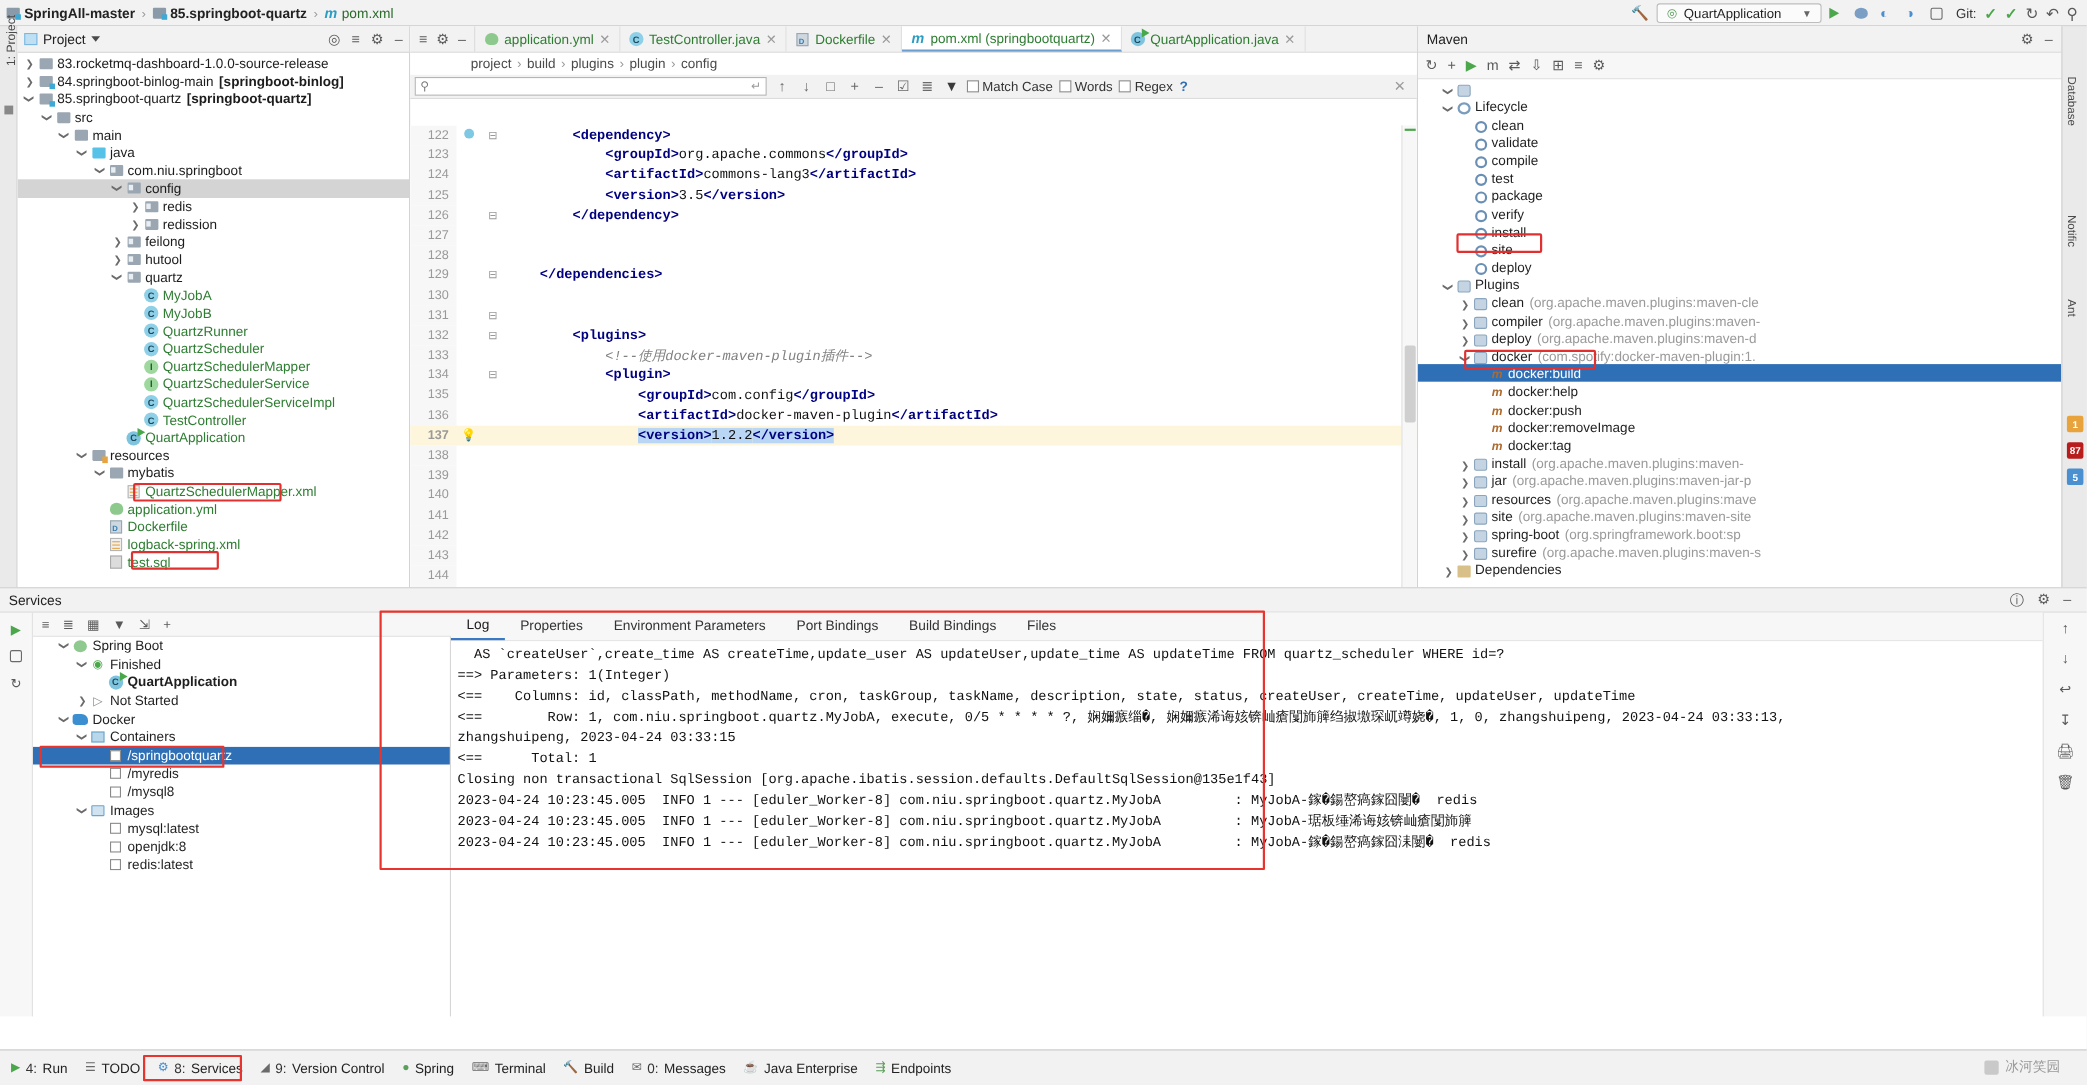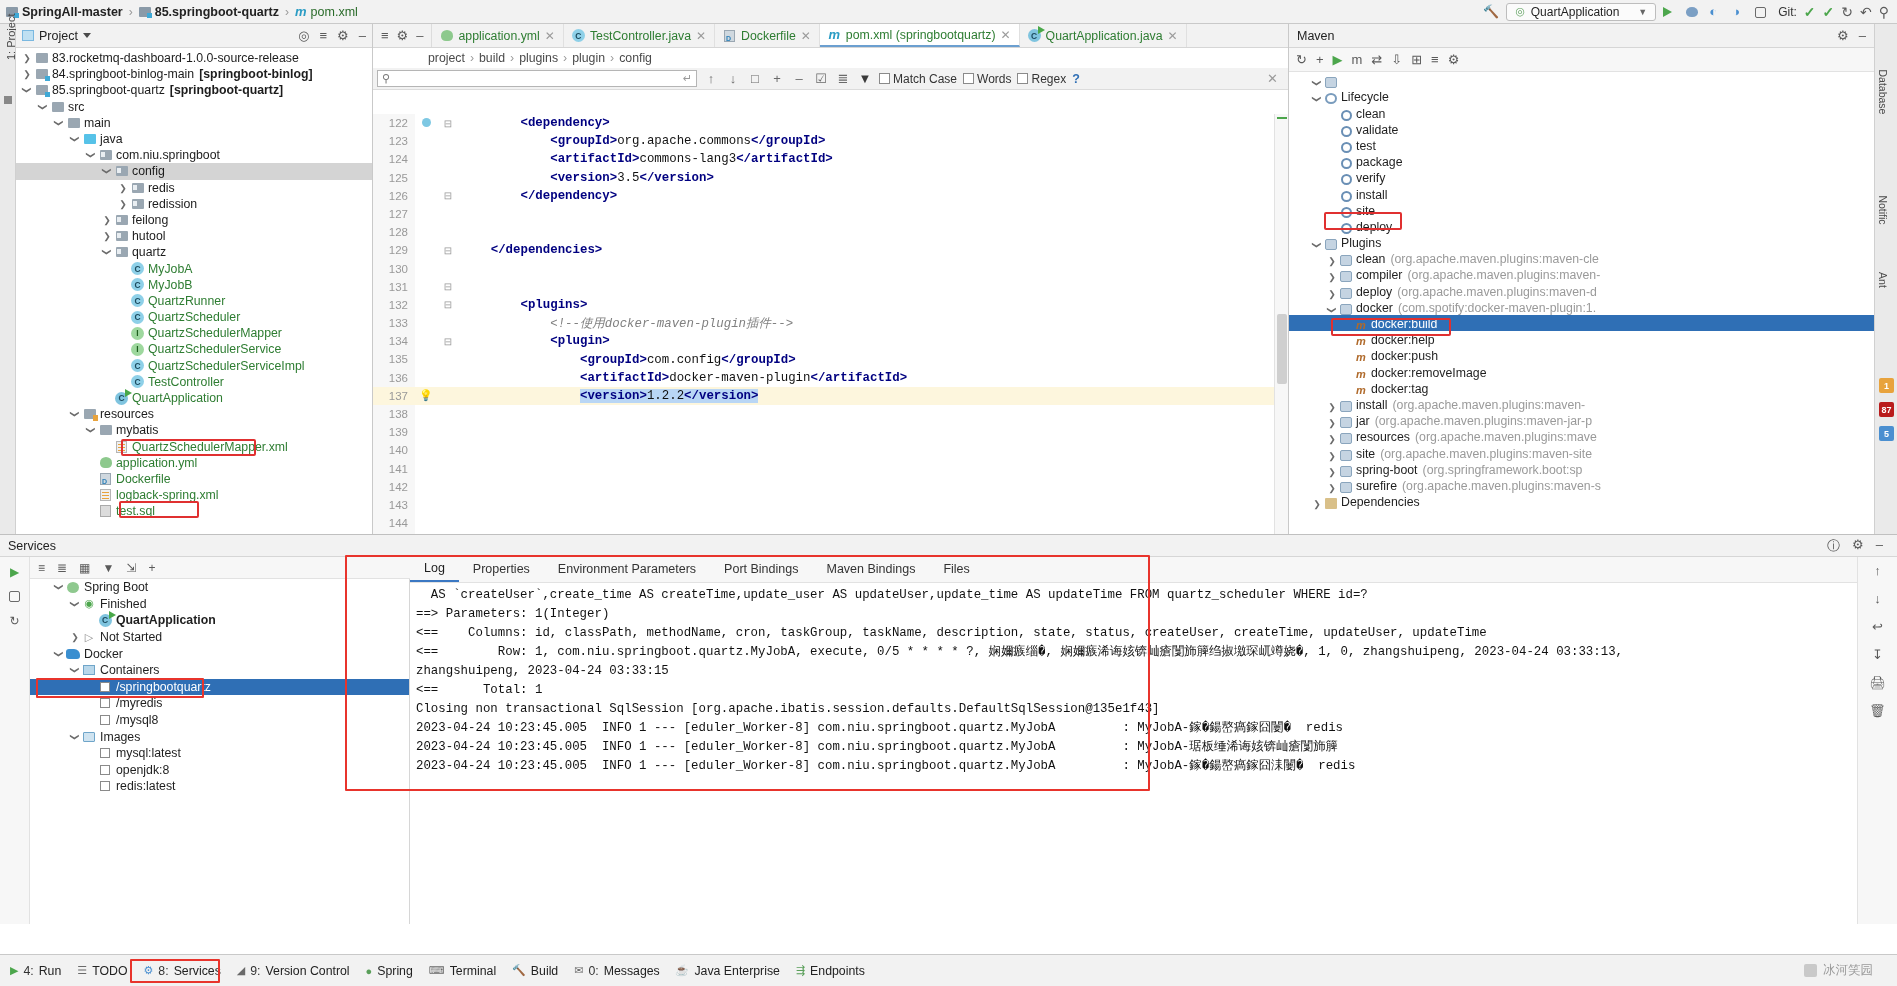--- a/index.html
+++ b/index.html
@@ -123,21 +123,21 @@
   #findinput { flex:0 0 320px;height:17px;background:#fff;border:1px solid #b5b5b5;display:flex;align-items:center;padding:0 4px;font-size:11px;color:#8a8a8a; }
   .fb-ic { color:#6a6a6a;font-size:13px;width:16px;text-align:center; }
   .fb-chk { display:flex;align-items:center;gap:3px;font-size:12px;color:#333; }
   .cbox { width:11px;height:11px;border:1px solid #8a8a8a;background:#fff;display:inline-block; }
   .fb-close { margin-left:auto;color:#9a9a9a;font-size:13px;padding-right:6px; }
 
   #code { position:absolute;top:90px;left:0;right:0;bottom:0;background:#fff;overflow:hidden; }
   .cline { height:18.2px;display:flex;align-items:center;font-size:12.4px;white-space:pre; }
   .cline.hl { background:#fdf6dd; }
   .gut { width:42px;text-align:right;padding-right:7px;color:#999;font-size:11.5px;flex:none;background:#f7f7f7;height:18.2px;line-height:18.2px; }
-  .cline.hl .gut { background:#fdf6dd; }
+  .cline.hl .gut { background:#fdf6dd;font-weight:bold; }
   .gmark { width:22px;flex:none;text-align:center;color:#9a9a9a;font-size:10px; }
   .ctext { flex:1;padding-left:2px;font-family:"Liberation Mono","DejaVu Sans Mono",monospace;color:#111; }
   .tag { color:#000080;font-weight:bold; }
   .txt { color:#111; }
   .cmt { color:#808080;font-style:italic; }
   .selbg { background:#b9d6f5; }
   .bulb { color:#e8a33d;font-size:11px; }
   .blue-dot { width:9px;height:9px;border-radius:50%;background:#7ec8e3;display:inline-block; }
 
   #gut-right { position:absolute;right:0;top:90px;width:14px;bottom:0;background:#f7f7f7;border-left:1px solid #e2e2e2; }
@@ -679,20 +679,28 @@
           <span class="ph-gear"></span>
         </span>
         <span>validate</span>
       </div>
       <div class="mrow">
         <span style="width:36px;flex:none;"></span>
         <span class="tw"></span>
         <span class="mico">
           <span class="ph-gear"></span>
         </span>
+        <span>compile</span>
+      </div>
+      <div class="mrow">
+        <span style="width:36px;flex:none;"></span>
+        <span class="tw"></span>
+        <span class="mico">
+          <span class="ph-gear"></span>
+        </span>
         <span>test</span>
       </div>
       <div class="mrow">
         <span style="width:36px;flex:none;"></span>
         <span class="tw"></span>
         <span class="mico">
           <span class="ph-gear"></span>
         </span>
         <span>package</span>
       </div>
@@ -1015,21 +1023,21 @@
         </span>
         <span style="">redis:latest</span>
       </div>
     </div>
   <div id="svc-right">
     <div id="svc-tabs">
         <div class="stab active">Log</div>
         <div class="stab">Properties</div>
         <div class="stab">Environment Parameters</div>
         <div class="stab">Port Bindings</div>
-        <div class="stab">Maven Bindings</div>
+        <div class="stab">Build Bindings</div>
         <div class="stab">Files</div>
       </div>
     <div id="svc-log">
         <div class="lline">  AS `createUser`,create_time AS createTime,update_user AS updateUser,update_time AS updateTime FROM quartz_scheduler WHERE id=?</div>
         <div class="lline">==&gt; Parameters: 1(Integer)</div>
         <div class="lline">&lt;==    Columns: id, classPath, methodName, cron, taskGroup, taskName, description, state, status, createUser, createTime, updateUser, updateTime</div>
         <div class="lline">&lt;==        Row: 1, com.niu.springboot.quartz.MyJobA, execute, 0/5 * * * * ?, 娴嬭瘯缁�, 娴嬭瘯浠诲姟锛屾瘡闅斾簲绉掓墽琛屼竴娆�, 1, 0, zhangshuipeng, 2023-04-24 03:33:13,</div>
         <div class="lline">zhangshuipeng, 2023-04-24 03:33:15</div>
         <div class="lline">&lt;==      Total: 1</div>
         <div class="lline">Closing non transactional SqlSession [org.apache.ibatis.session.defaults.DefaultSqlSession@135e1f43]</div>

